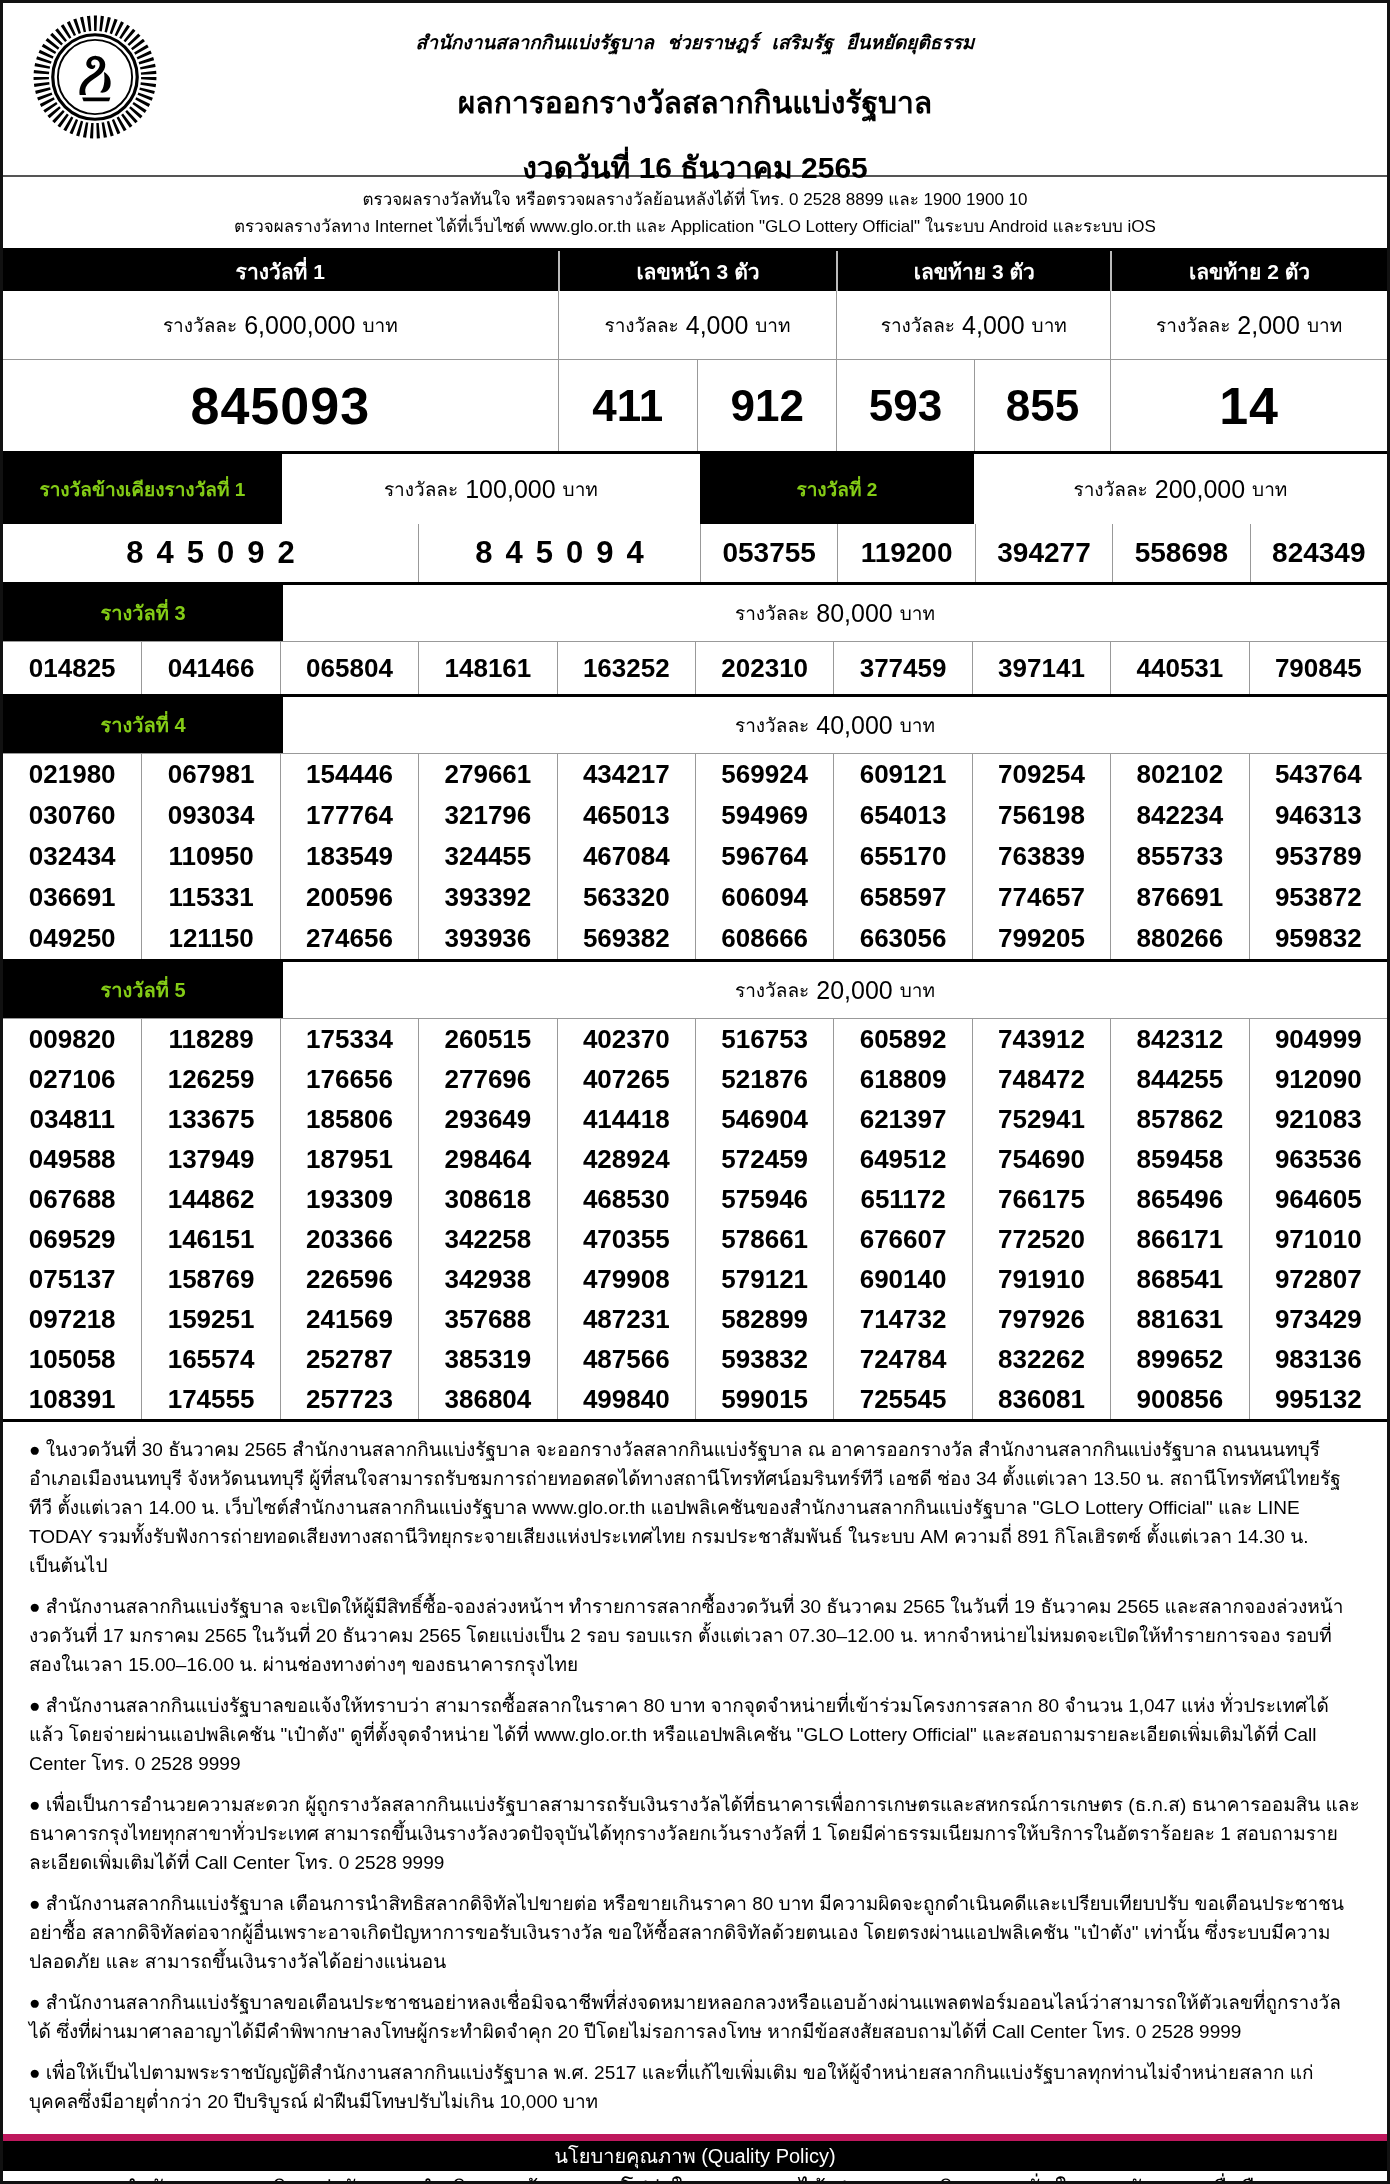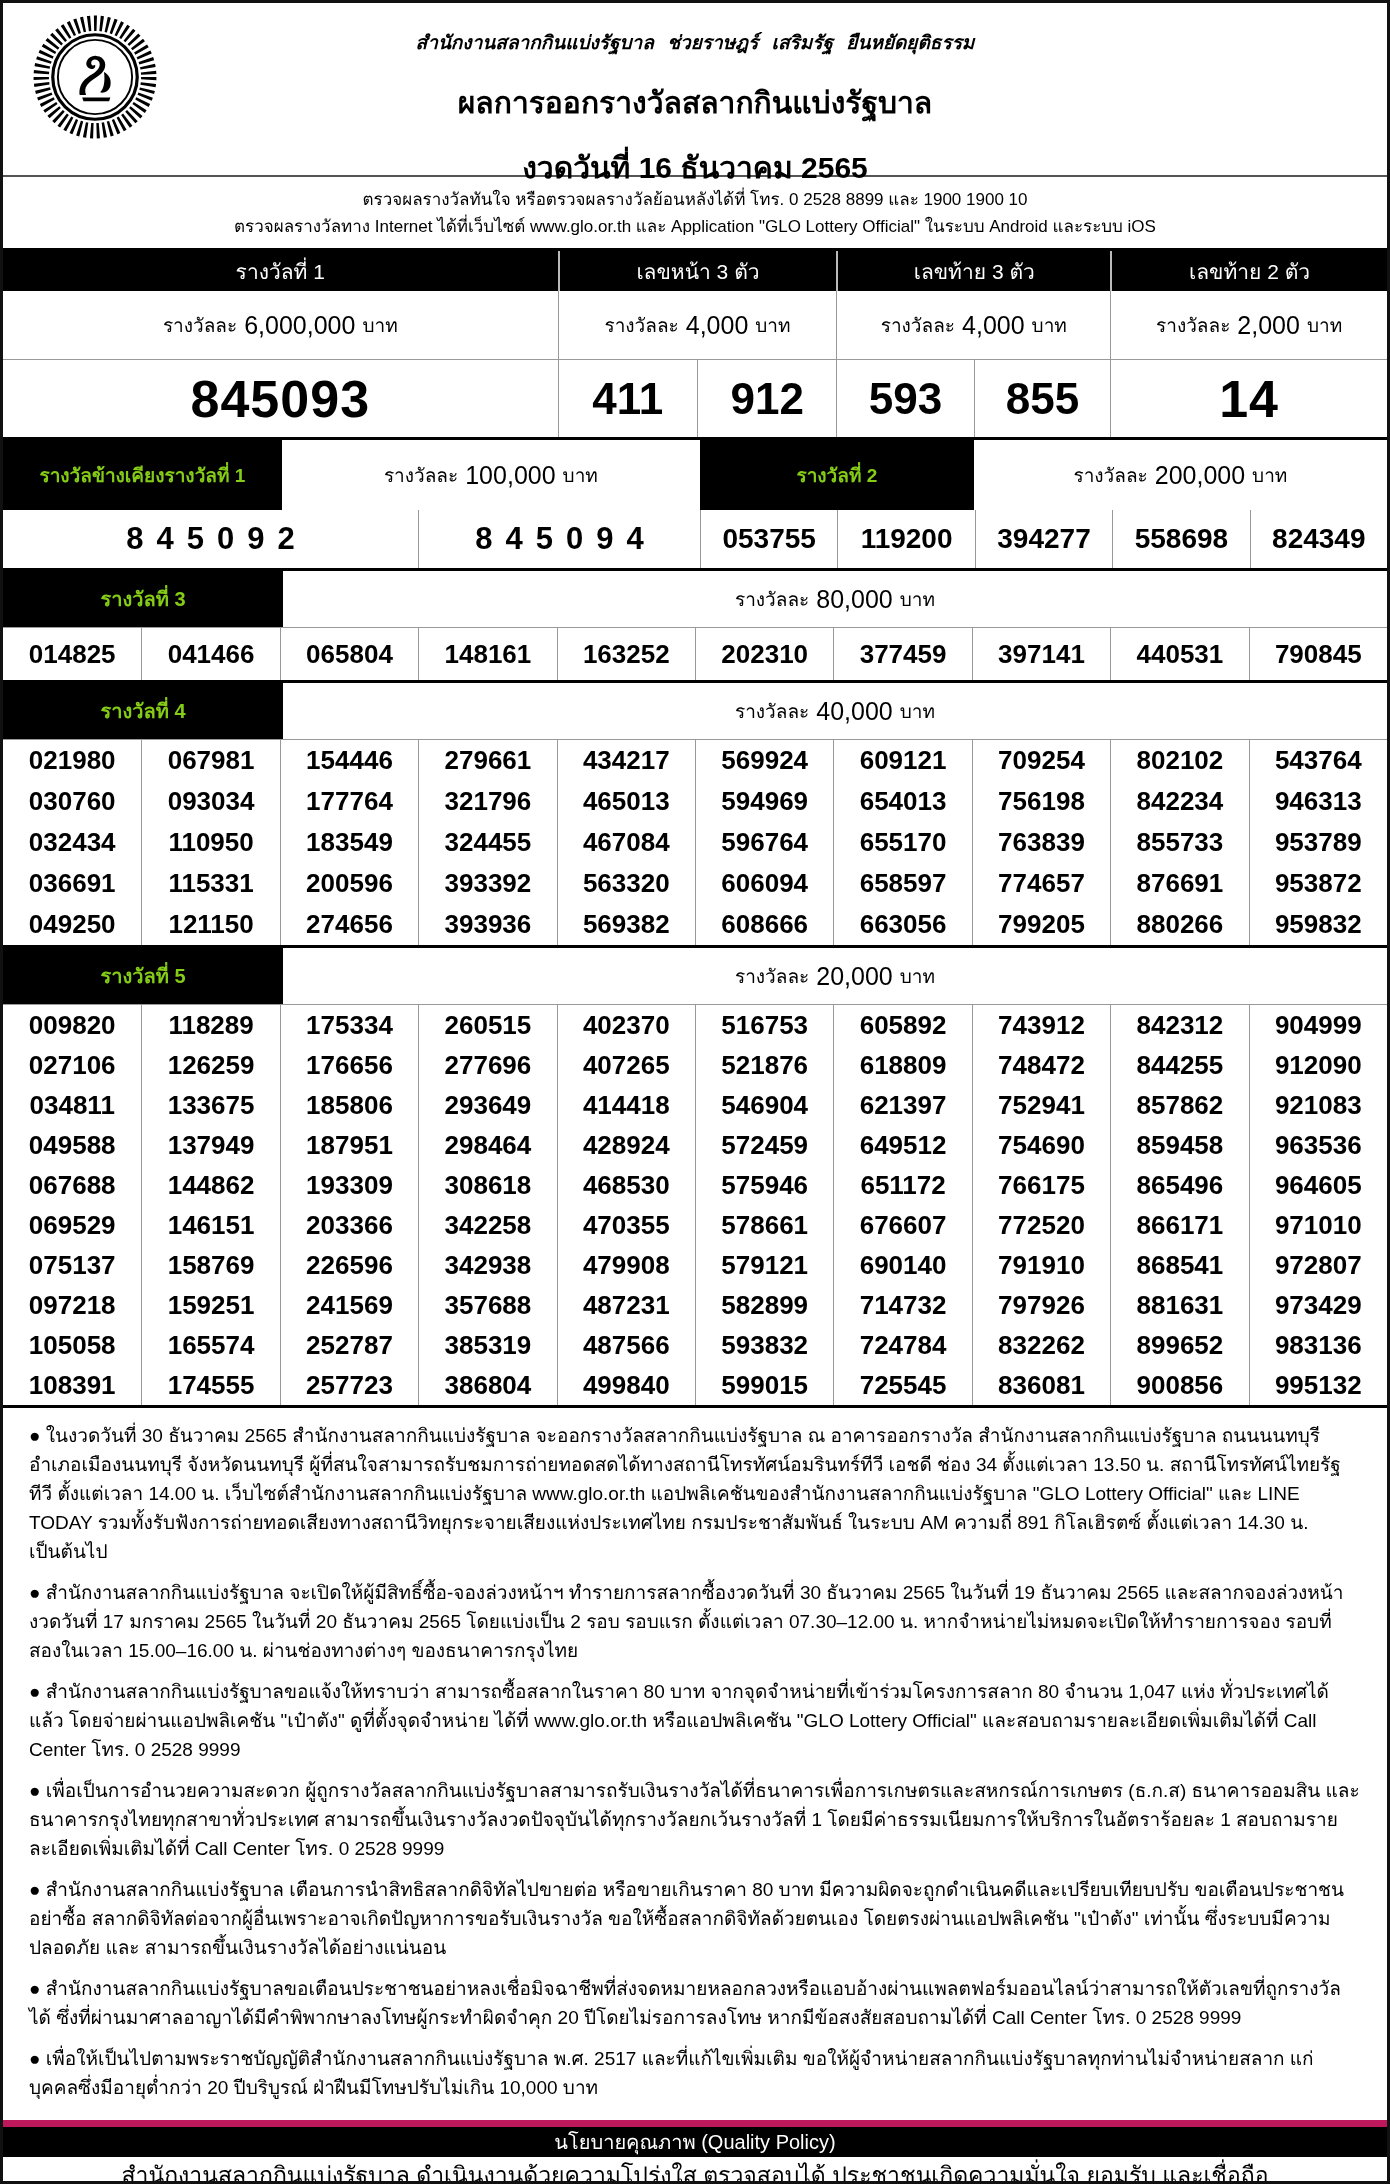--- a/index.html
+++ b/index.html
@@ -21,28 +21,28 @@
   .check-info div { line-height: 27px; }
   
   .sec { border-top: 3px solid #000; }
   .flexrow { display: flex; }
   .cc { display: flex; align-items: center; justify-content: center; }
   .blackbox { background: #000; color: #84cc16; font-weight: bold; }
   .amt-pre, .amt-unit { font-size: 19px; }
   .amt-val { font-size: 25px; font-weight: normal; margin: 0 7px; }
   .num { font-weight: bold; font-family: "Liberation Sans", sans-serif; }
   
-  .s1-head { height: 40px; background: #000; color: #fff; font-size: 21px; font-weight: normal; }
+  .s1-head { height: 40px; background: #000; color: #fff; font-size: 21px; font-weight: bold; }
   .s1-head .cell { border-left: 2px solid #bbb; }
   .s1-head .cell:first-child { border-left: none; }
   .s1-amts { height: 68px; }
   .s1-amts .cell { border-left: 1px solid #999; }
   .s1-amts .cell:first-child { border-left: none; }
   .w557 { width: 557px; } .w280 { width: 280px; } .w275 { width: 275px; } .w278 { width: 278px; }
-  .s1-nums { height: 78px; border-top: 1px solid #999; }
+  .s1-nums { height: 92px; border-top: 1px solid #999; }
   .s1-nums .cell { border-left: 1px solid #999; }
   .s1-nums .cell:first-child { border-left: none; }
   .n-big { font-size: 52px; letter-spacing: 1px; }
   .n-mid { font-size: 44px; }
   .w140 { width: 140px; } .w138 { width: 138px; } .w137 { width: 137px; }
   
   .s2-head { height: 70px; }
   .s2-head .lbl { font-size: 19px; }
   .s2-nums { height: 58px; }
   .s2-nums .cell { border-left: 1px solid #999; }

